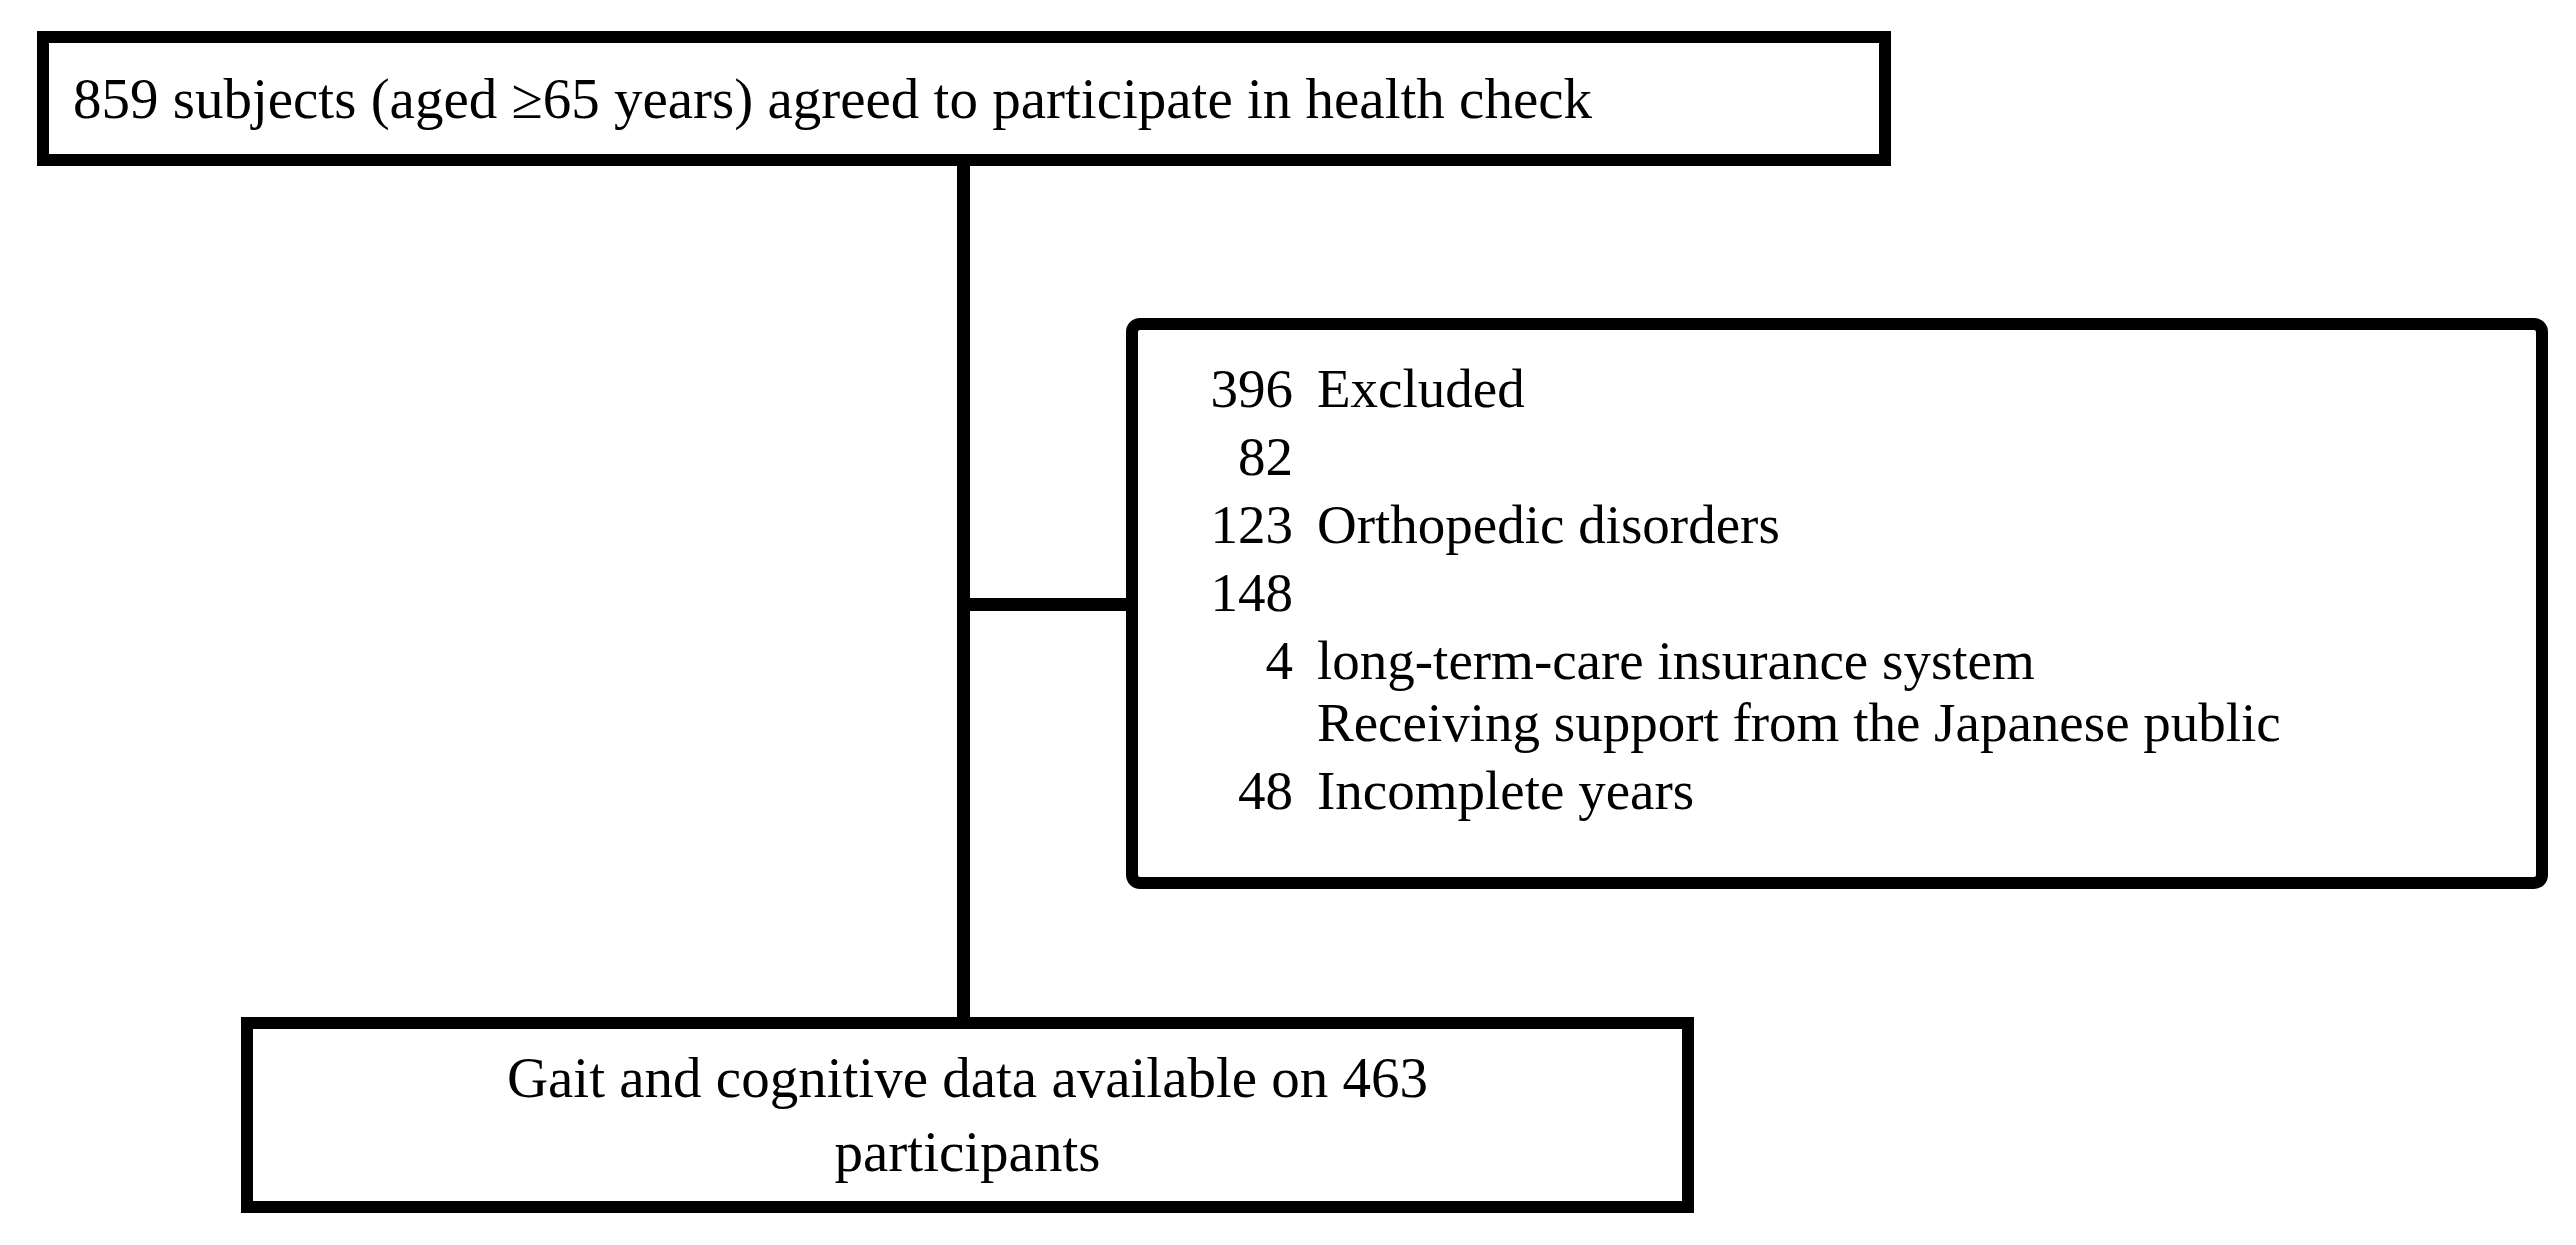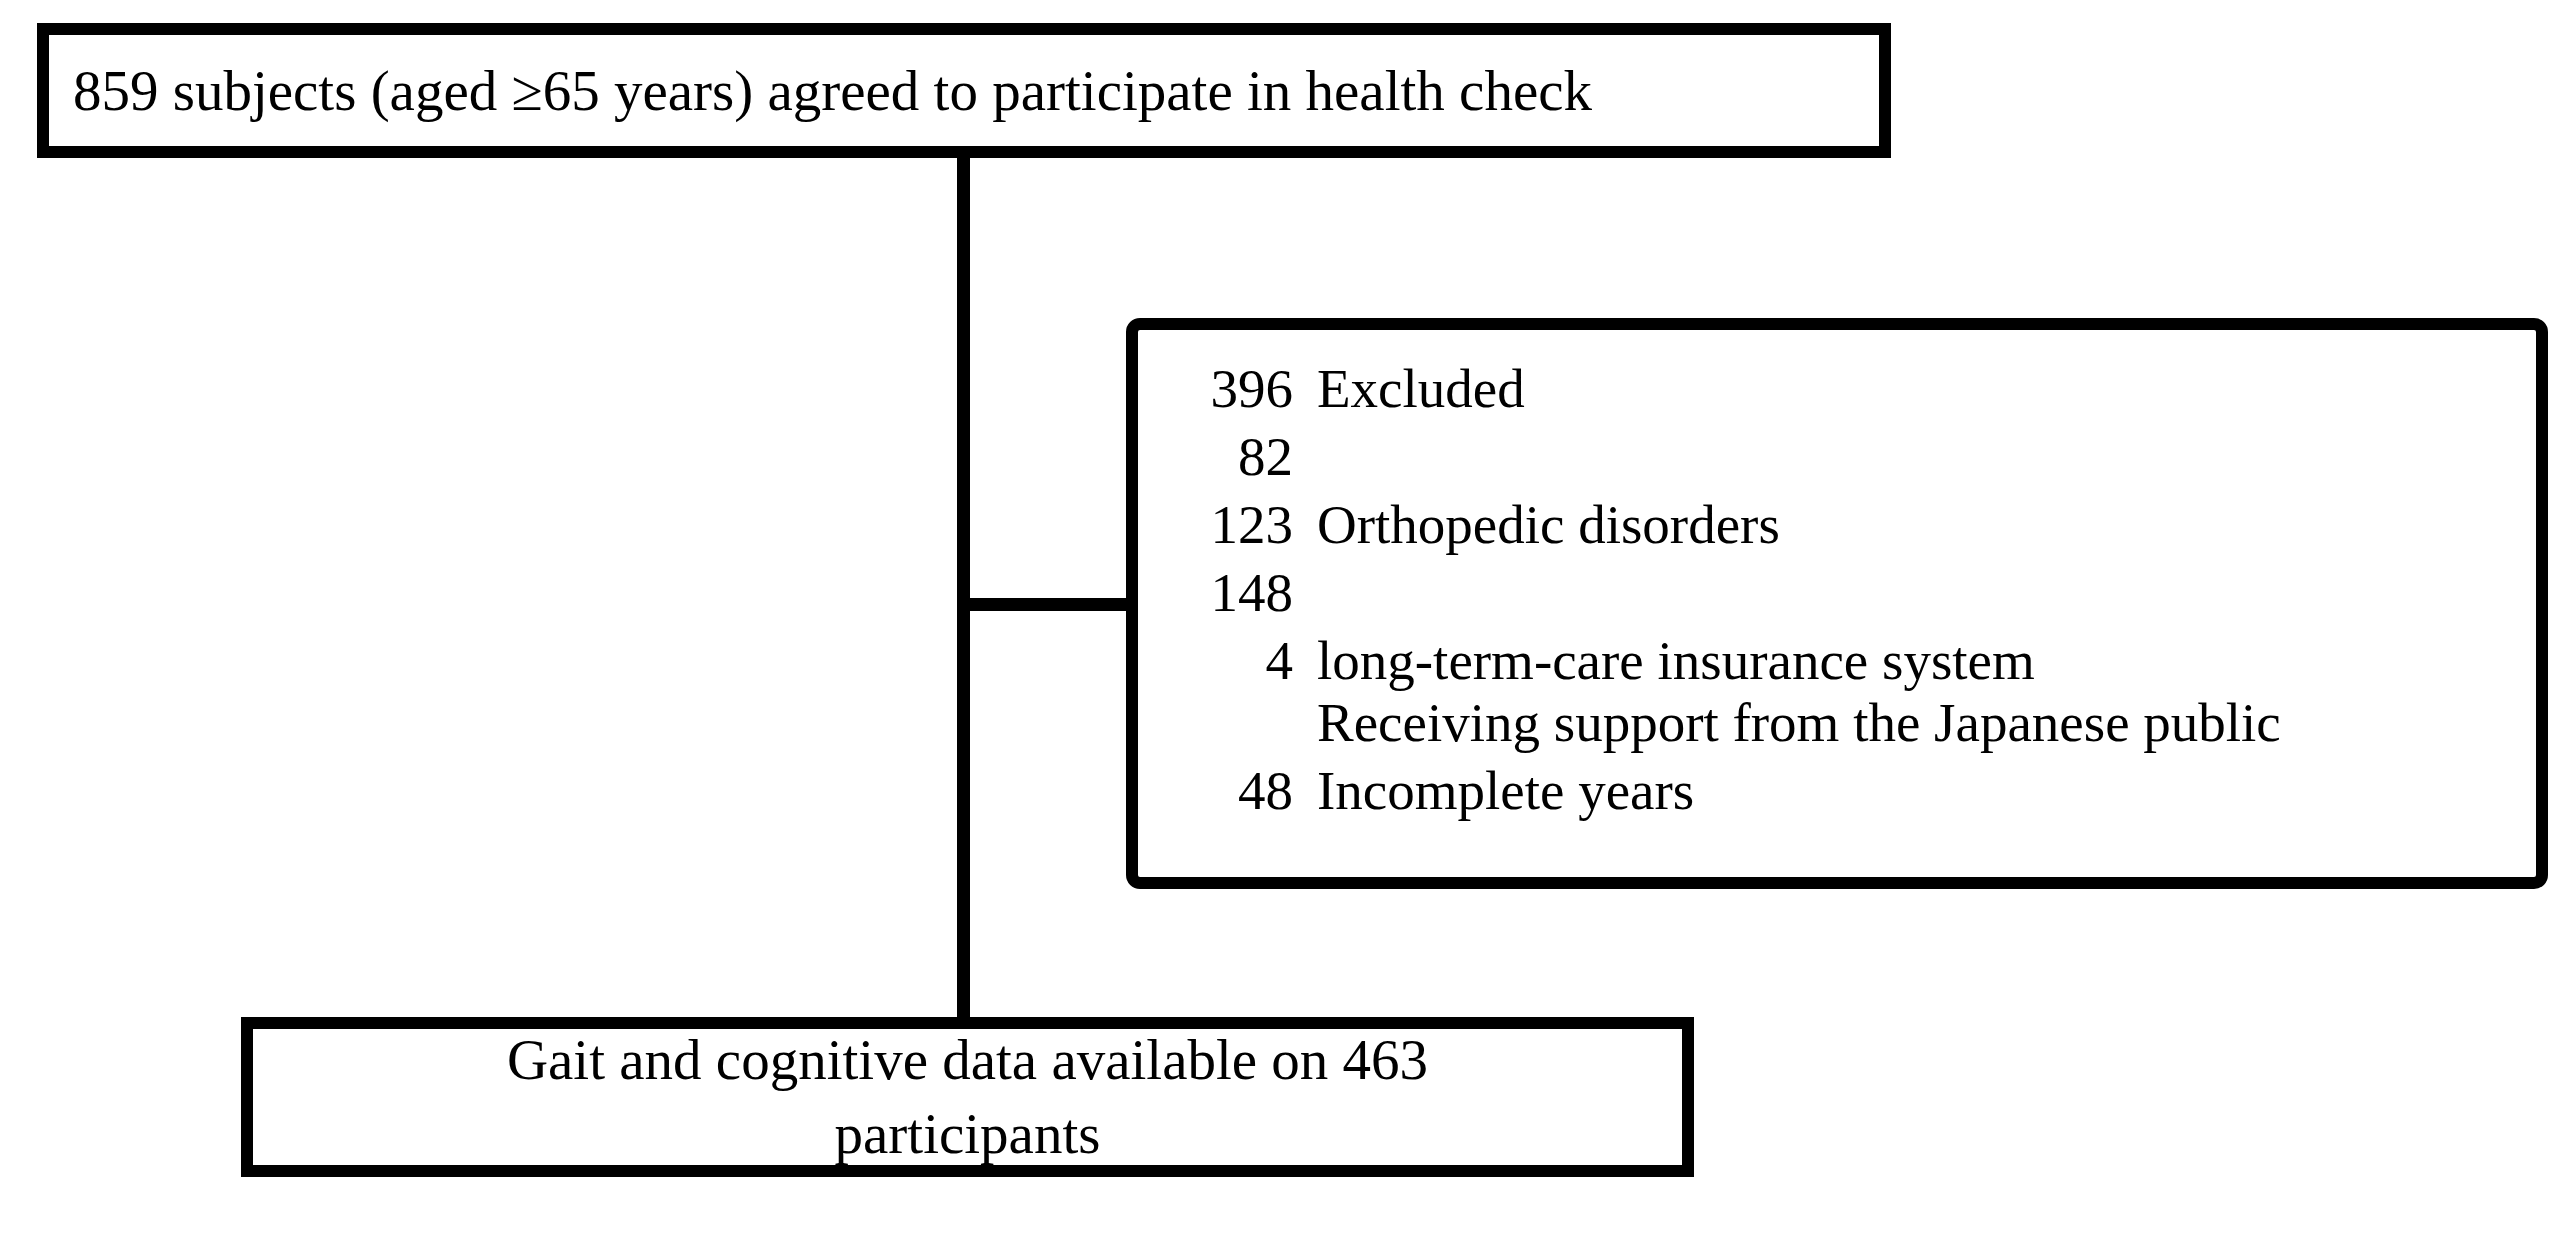--- a/index.html
+++ b/index.html
@@ -23,21 +23,21 @@
   .node {
     position: absolute;
     box-sizing: border-box;
     background: #ffffff;
     border: 12px solid #000000;
     z-index: 3;
   }
 
   #box-enrolled {
     left: 37px;
-    top: 23px;
+    top: 31px;
     width: 1854px;
     height: 135px;
     display: flex;
     align-items: center;
     padding-left: 24px;
   }
   #box-enrolled .node-text {
     font-size: 57px;
     line-height: 1.05;
     white-space: nowrap;
@@ -49,21 +49,21 @@
     width: 1422px;
     height: 571px;
     padding: 28px 0 0 26px;
     border-radius: 14px;
   }
 
   #box-final {
     left: 241px;
     top: 1017px;
     width: 1453px;
-    height: 160px;
+    height: 196px;
     display: flex;
     align-items: center;
     justify-content: center;
   }
   #box-final .node-text {
     font-size: 57px;
     line-height: 1.3;
     text-align: center;
     width: 1062px;
   }

